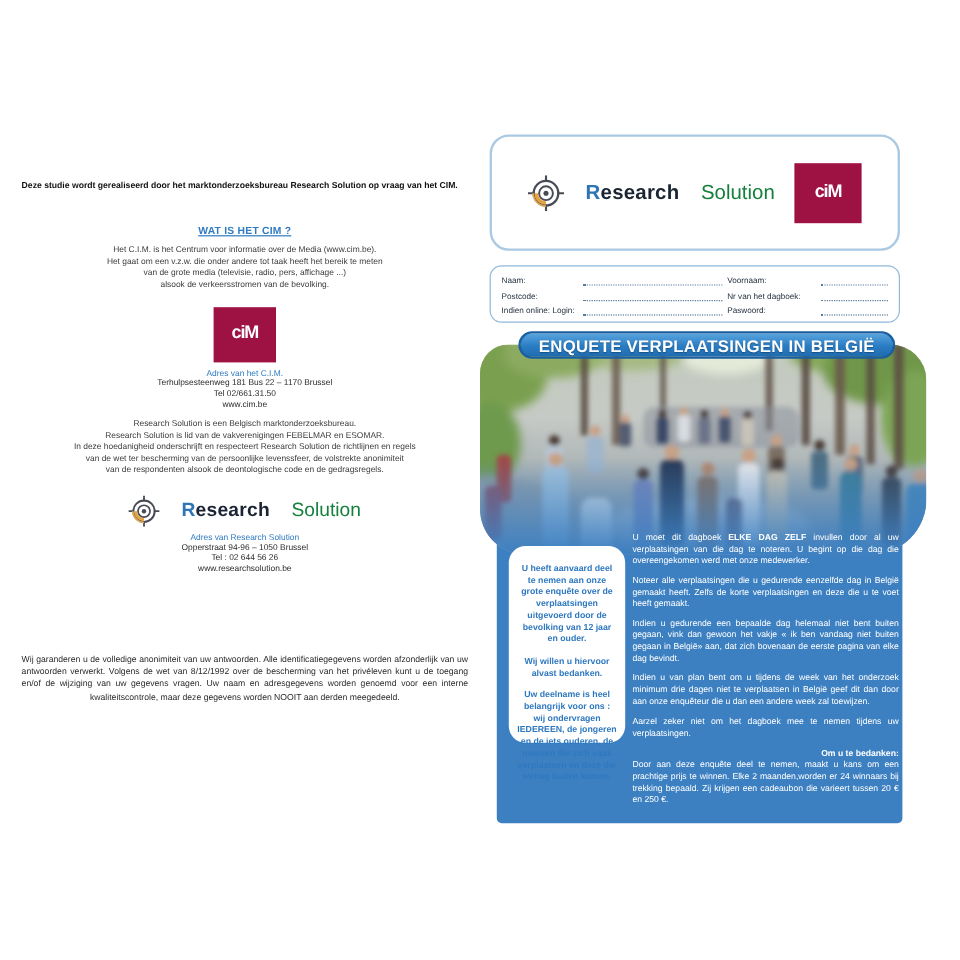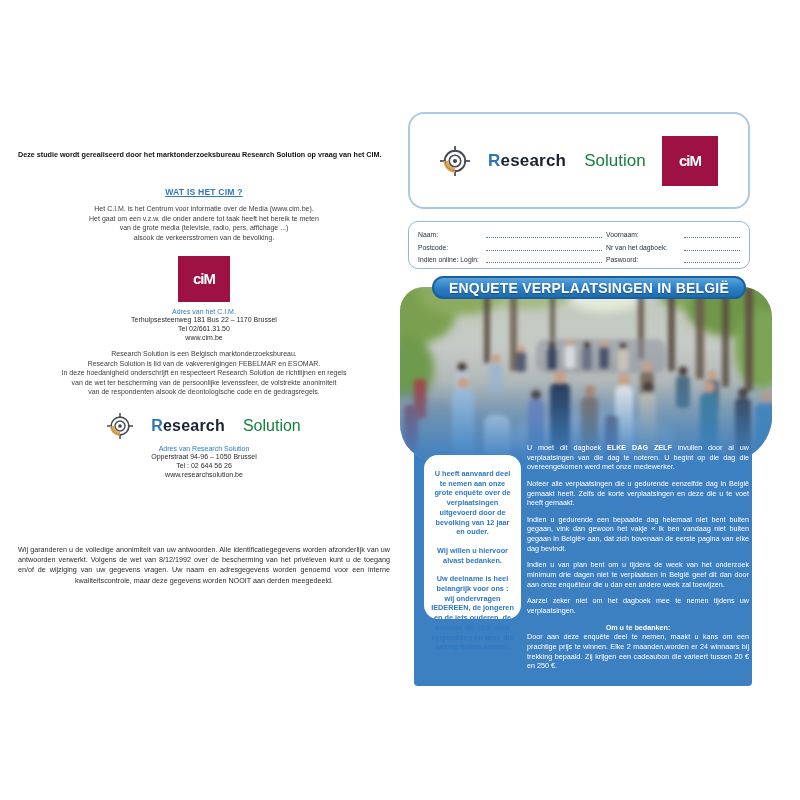--- a/index.html
+++ b/index.html
@@ -50,21 +50,21 @@
   .photo svg{display:block;width:100%;height:100%;}
   .whitebox{position:absolute;left:424px;top:455px;width:97px;height:164px;z-index:4;
             background:#fff;border-radius:14px;box-sizing:border-box;padding:14px 7px;
             text-align:center;color:#2e78c0;}
   .whitebox p{margin:0 0 9px 0;font-size:7.3px;line-height:1.33;font-weight:600;}
   .whitebox p.b{font-weight:800;}
   .bodytext{position:absolute;left:527px;top:443px;width:222px;z-index:4;color:#fff;}
   .bodytext p{margin:0 0 7px 0;font-size:7.2px;line-height:1.34;font-weight:500;
               text-align:justify;}
   .bodytext .b{font-weight:800;}
-  .bodytext .ttl{margin-bottom:0;font-weight:800;text-align:center;}
+  .bodytext .ttl{margin-bottom:0;font-weight:800;text-align:right;}
   .rsicon{flex:0 0 auto;}
 </style>
 </head>
 <body>
 
 <div class="canvas">
 
   <div class="leftcol">
     <div class="intro">Deze studie wordt gerealiseerd door het marktonderzoeksbureau Research Solution op vraag van het CIM.</div>
 

